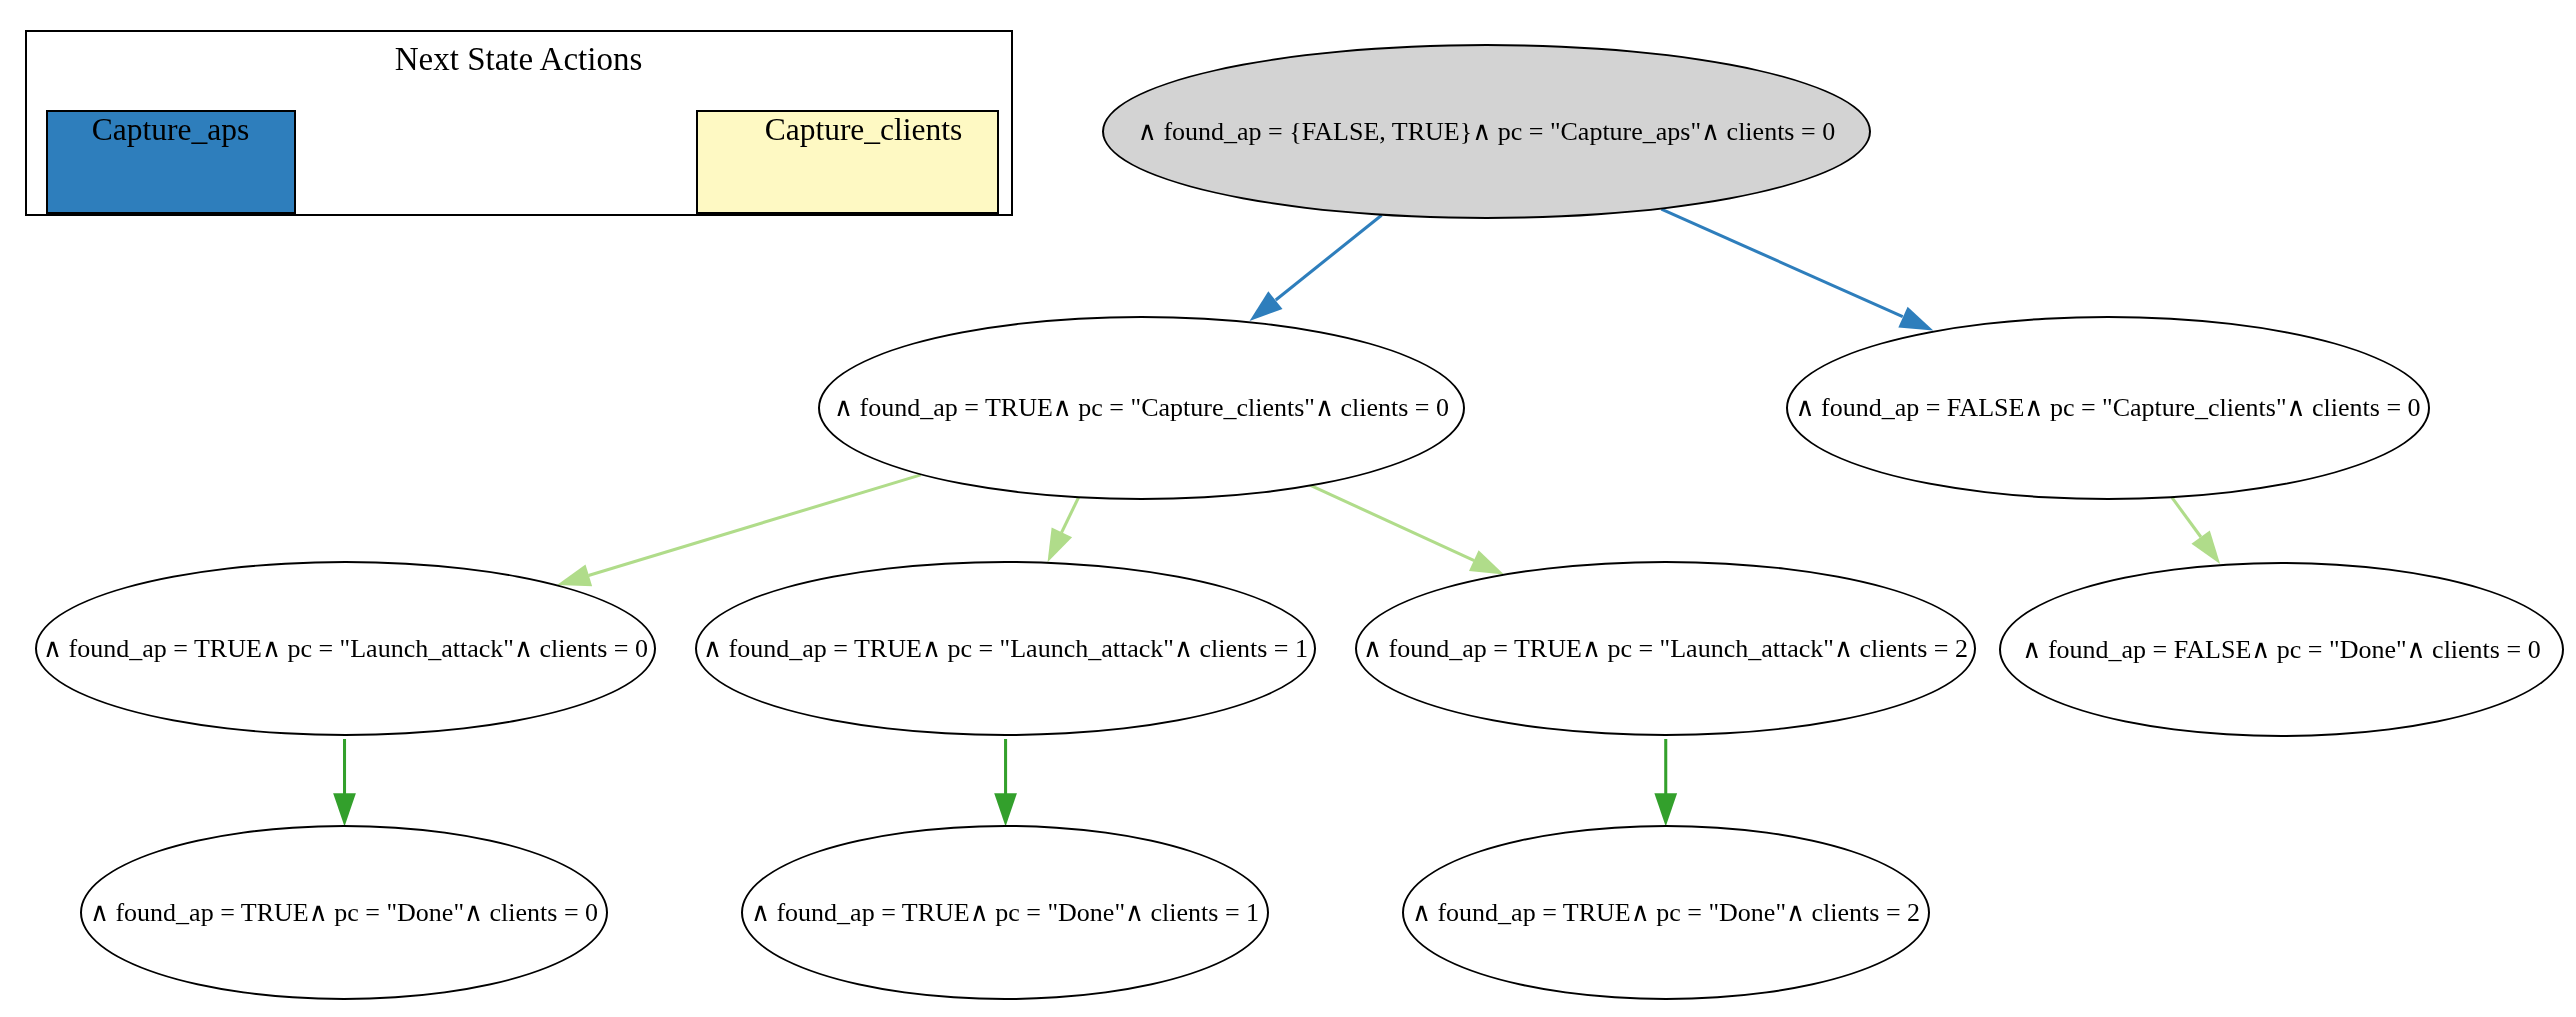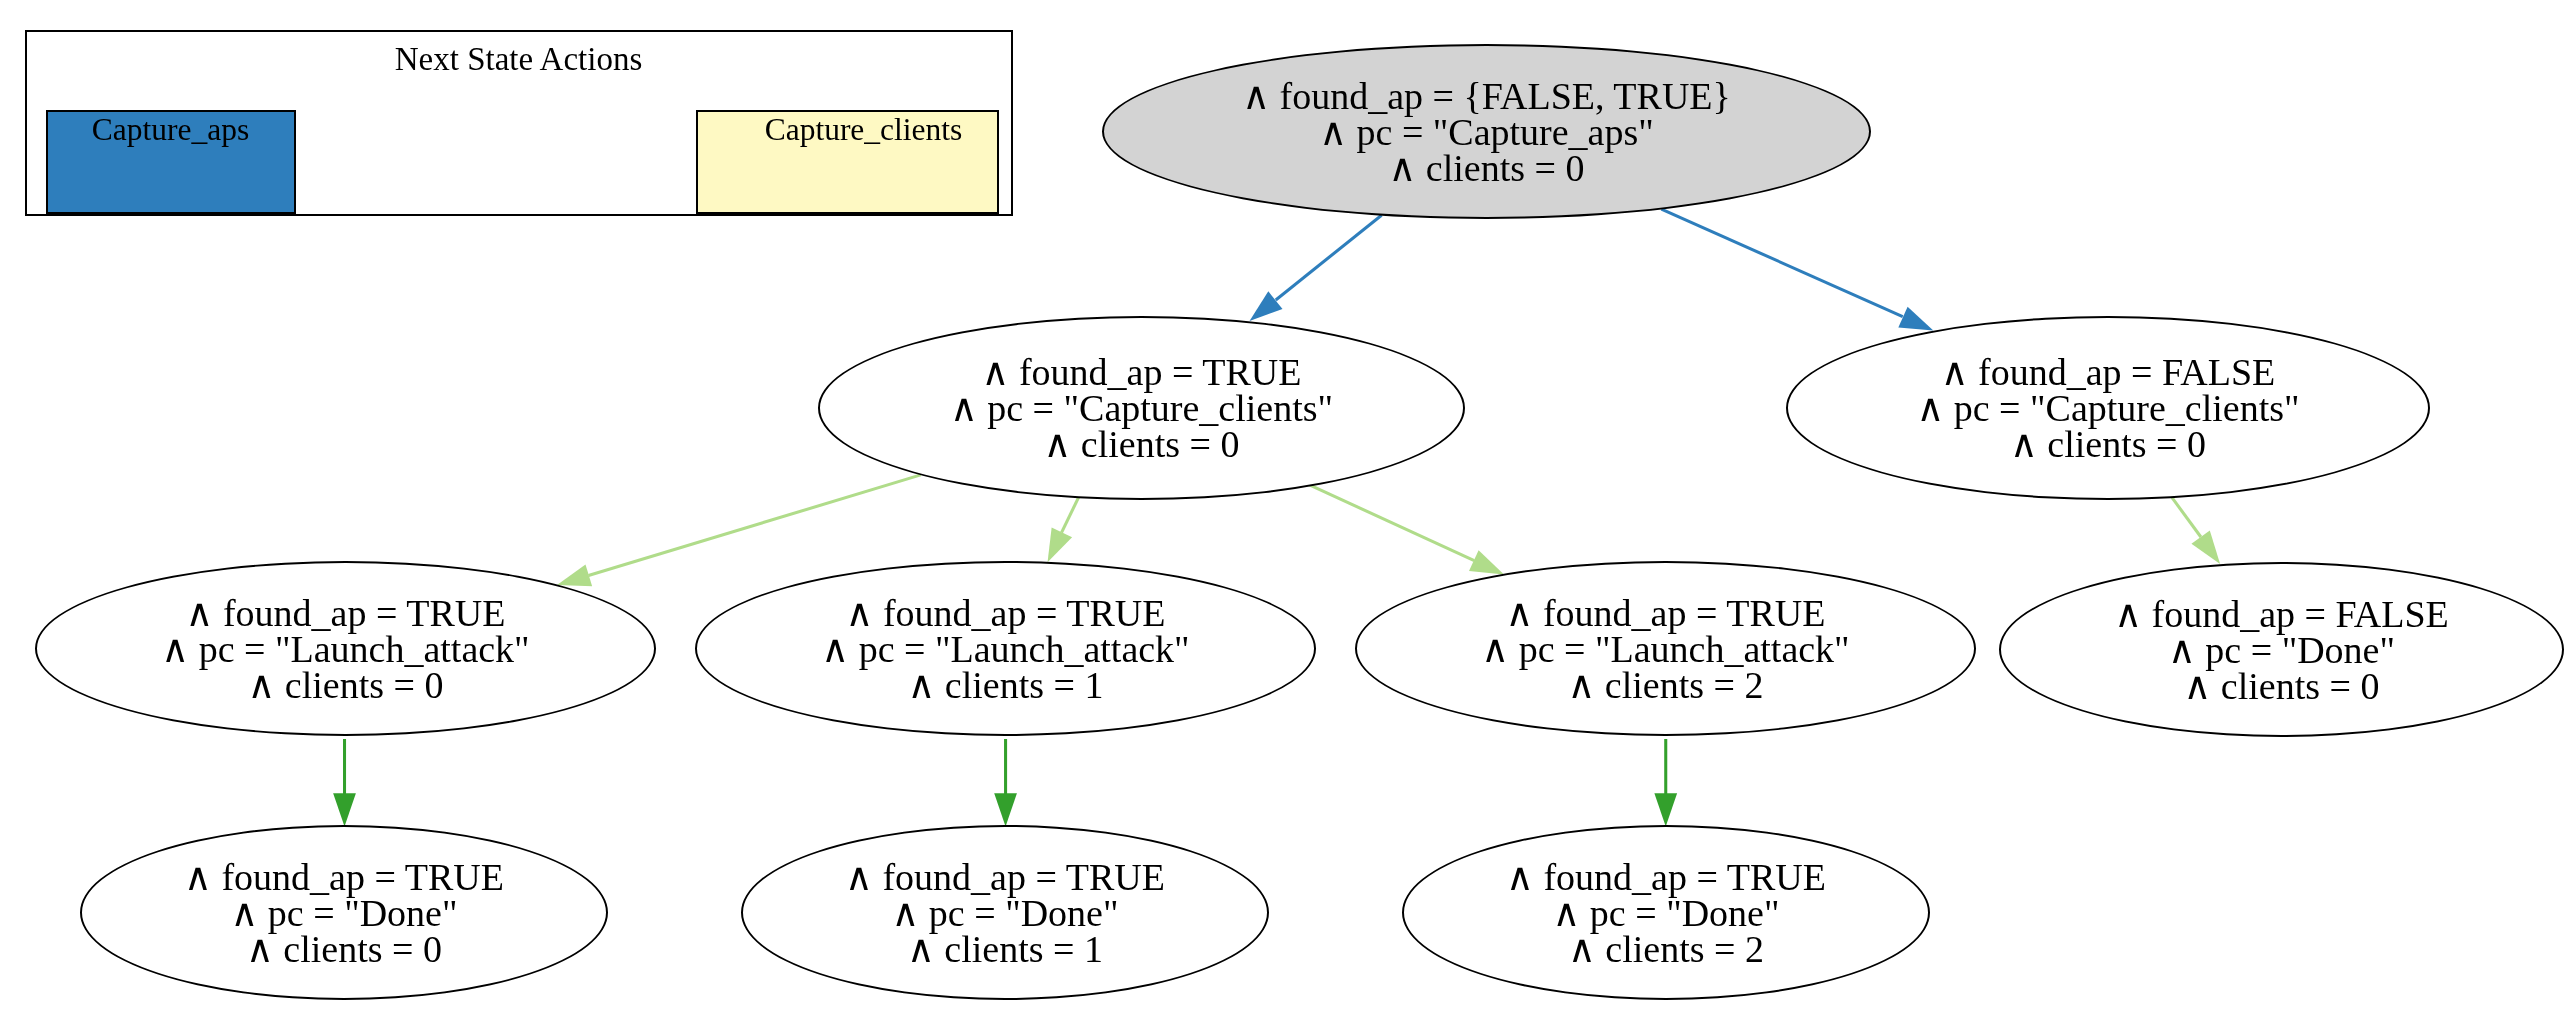--- a/index.html
+++ b/index.html
@@ -26,22 +26,22 @@
     display:flex;justify-content:center;
     font-size:31.5px;color:#000;
   }
   .swatch-1{left:19px;width:250px;}
   .swatch-2{left:330px;width:279px;}
   .swatch-3{left:669px;width:303px;}
   
   .node{
     position:absolute;border:2.6px solid #000;border-radius:50%;
     background:#fff;box-sizing:border-box;
-    display:flex;flex-direction:column;align-items:center;justify-content:center;
-    font-size:38px;line-height:36px;color:#000;text-align:center;
+    display:flex;flex-direction:row;align-items:center;justify-content:center;
+    font-size:26px;line-height:36px;color:#000;text-align:center;
   }
   .node .line{white-space:pre;}
   
   #edges{position:absolute;left:0;top:0;width:2576px;height:1018px;}
   #edges line{stroke-width:3.5px;}
   #edges polygon{stroke:none;}
 </style>
 </head>
 <body>
 

